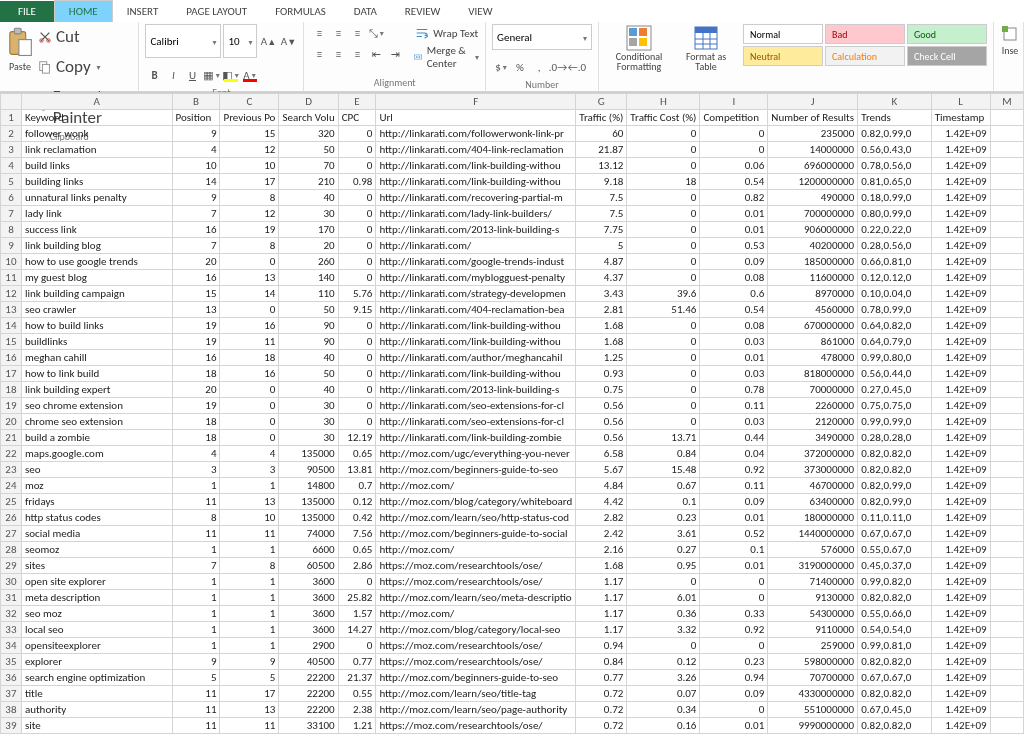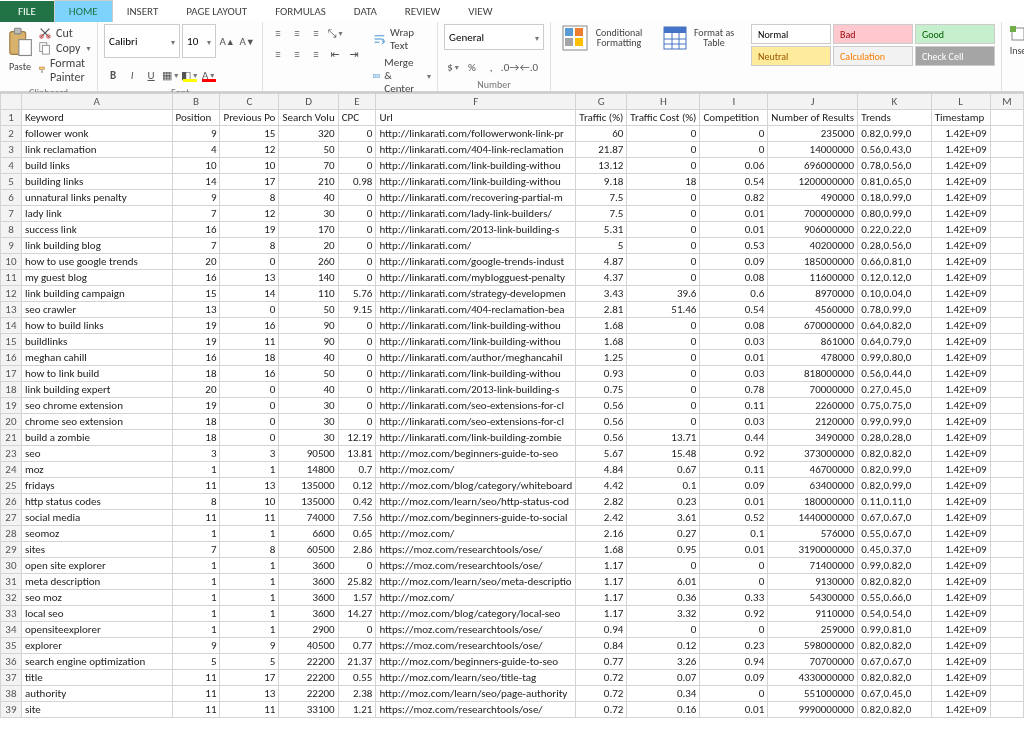--- a/index.html
+++ b/index.html
@@ -12,42 +12,42 @@
 .tab.active { color: #217346; border: 1px solid #ccc; border-bottom: none; background: #7dd3fc; }
 
 
 .ribbon { display: flex; border-bottom: 1px solid #d4d4d4; background: #fdfdfd; height: 70px; }
 .group { border-right: 1px solid #e0e0e0; padding: 2px 6px 0 6px; display: flex; flex-direction: column; justify-content: space-between; }
 .group-label { text-align: center; font-size: 10px; color: #777; padding: 2px 0; }
 .group-content { display: flex; align-items: flex-start; gap: 4px; flex: 1; }
 
 .clip-icon { width: 28px; height: 34px; margin-top: 2px; }
 .clip-text { font-size: 10px; text-align: center; color: #444; }
-.clip-btns { display: flex; flex-direction: column; font-size: 12px; color: #444; gap: 1px; margin-top: 2px; }
+.clip-btns { display: flex; flex-direction: column; font-size: 17px; color: #444; gap: 9px; margin-top: 2px; }
 .clip-btns span { display: flex; align-items: center; gap: 4px; }
 
 .font-row1 { display: flex; align-items: center; gap: 2px; }
 .font-sel { border: 1px solid #ccc; font-size: 11px; height: 20px; padding: 16px 4px; background: #fff; display: flex; align-items: center; justify-content: space-between; }
 .font-name { width: 76px; }
 .font-size { width: 34px; }
 .mini-btn { width: 18px; height: 18px; display: inline-flex; align-items: center; justify-content: center; font-size: 11px; color: #555; border: 1px solid transparent; }
 .font-row2 { display: flex; align-items: center; gap: 1px; margin-top: 4px; }
 .bold { font-weight: bold; }
 .italic { font-style: italic; }
 .underline { text-decoration: underline; }
 
 .align-col { display: flex; flex-direction: column; gap: 3px; }
 .align-row { display: flex; gap: 1px; }
 .wrap-merge { display: flex; flex-direction: column; font-size: 11px; color: #444; gap: 4px; margin-top: 2px; margin-left: 6px; align-items: center; }
 .wrap-merge span { display: flex; align-items: center; gap: 4px; }
 
 .num-sel { border: 1px solid #ccc; height: 20px; width: 100px; font-size: 11px; padding: 12px 4px; background: #fff; display: flex; align-items: center; justify-content: space-between; }
 .num-row { display: flex; gap: 1px; margin-top: 4px; }
 
-.style-btn { display: flex; flex-direction: row; align-items: center; font-size: 10px; color: #444; padding: 0 4px; }
+.style-btn { display: flex; flex-direction: column; align-items: center; font-size: 10px; color: #444; padding: 0 4px; }
 .style-icon { width: 28px; height: 28px; }
 .style-grid { display: grid; grid-template-columns: 80px 80px 80px; grid-auto-rows: 20px; gap: 2px; margin-left: 4px; }
 .style-cell { border: 1px solid #ccc; font-size: 10px; display: flex; align-items: center; padding: 0 6px; }
 .sc-normal { background: #fff; }
 .sc-bad { background: #ffc7ce; color: #9c0006; }
 .sc-good { background: #c6efce; color: #006100; }
 .sc-neutral { background: #ffeb9c; color: #9c5700; }
 .sc-calc { background: #f2f2f2; color: #fa7d00; }
 .sc-check { background: #a5a5a5; color: #fff; }
 
@@ -403,21 +403,21 @@
           <td></td>
         </tr>
         <tr>
           <td class="rowhdr">8</td>
           <td>success link</td>
           <td class="num">16</td>
           <td class="num">19</td>
           <td class="num">170</td>
           <td class="num">0</td>
           <td>http://linkarati.com/2013-link-building-s</td>
-          <td class="num">5.31</td>
+          <td class="num">7.75</td>
           <td class="num">0</td>
           <td class="num">0.01</td>
           <td class="num">906000000</td>
           <td>0.22,0.22,0</td>
           <td class="num">1.42E+09</td>
           <td></td>
         </tr>
         <tr>
           <td class="rowhdr">9</td>
           <td>link building blog</td>
@@ -620,20 +620,36 @@
           <td>http://linkarati.com/link-building-zombie</td>
           <td class="num">0.56</td>
           <td class="num">13.71</td>
           <td class="num">0.44</td>
           <td class="num">3490000</td>
           <td>0.28,0.28,0</td>
           <td class="num">1.42E+09</td>
           <td></td>
         </tr>
         <tr>
+          <td class="rowhdr">22</td>
+          <td>maps.google.com</td>
+          <td class="num">4</td>
+          <td class="num">4</td>
+          <td class="num">135000</td>
+          <td class="num">0.65</td>
+          <td>http://moz.com/ugc/everything-you-never</td>
+          <td class="num">6.58</td>
+          <td class="num">0.84</td>
+          <td class="num">0.04</td>
+          <td class="num">372000000</td>
+          <td>0.82,0.82,0</td>
+          <td class="num">1.42E+09</td>
+          <td></td>
+        </tr>
+        <tr>
           <td class="rowhdr">23</td>
           <td>seo</td>
           <td class="num">3</td>
           <td class="num">3</td>
           <td class="num">90500</td>
           <td class="num">13.81</td>
           <td>http://moz.com/beginners-guide-to-seo</td>
           <td class="num">5.67</td>
           <td class="num">15.48</td>
           <td class="num">0.92</td>

